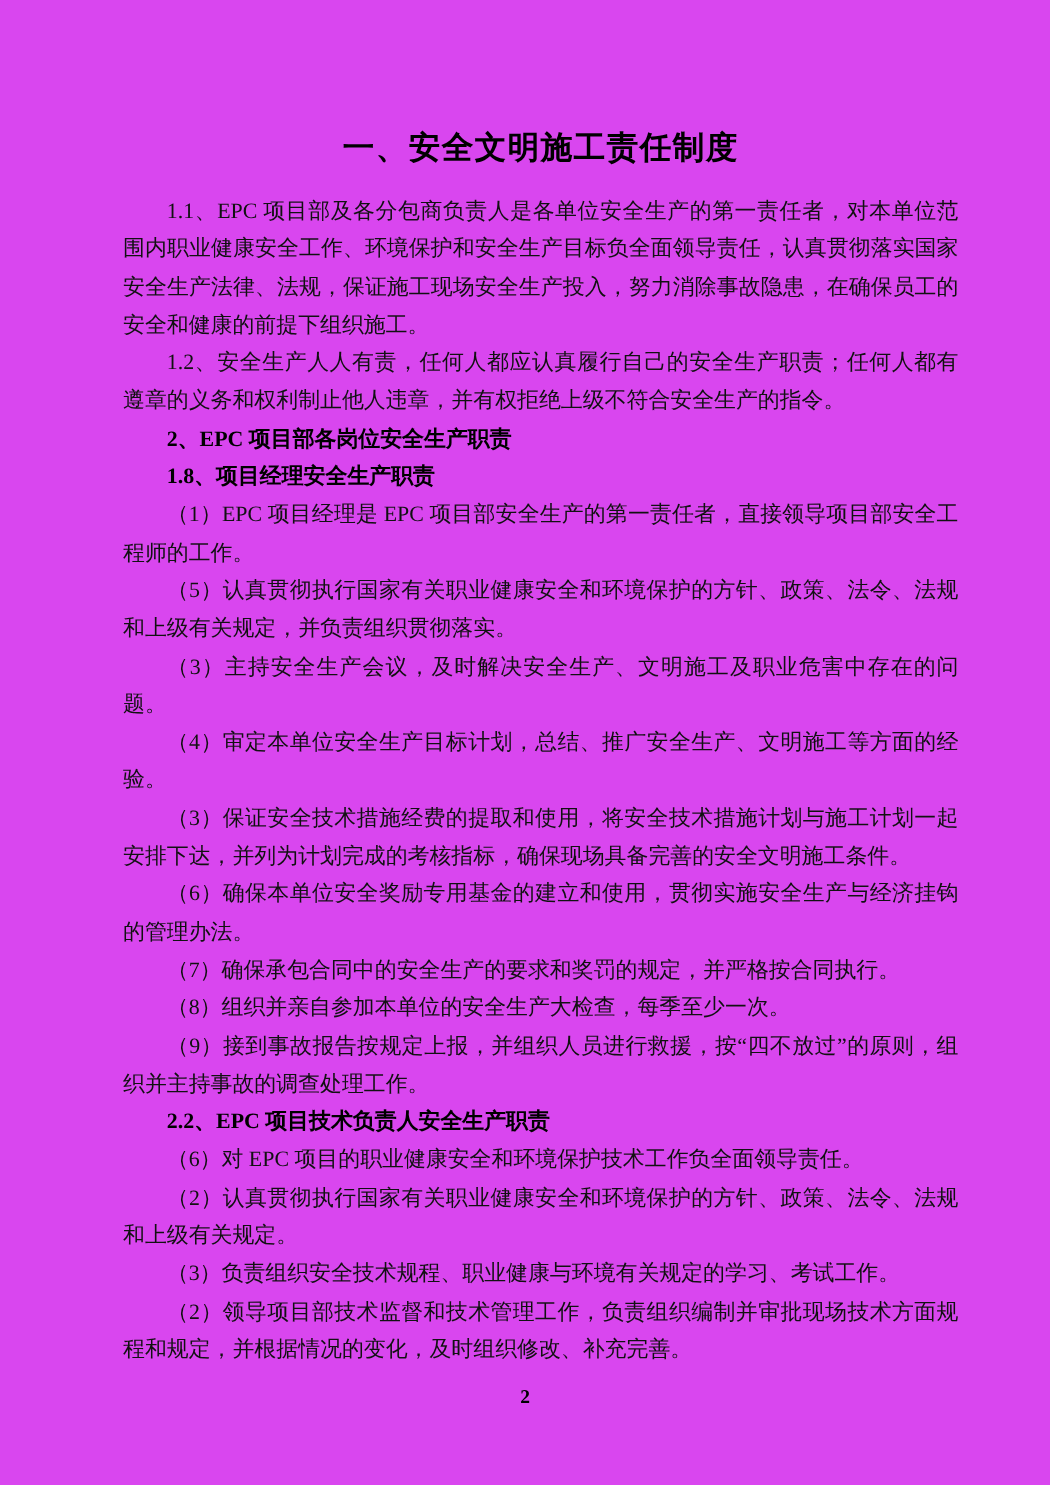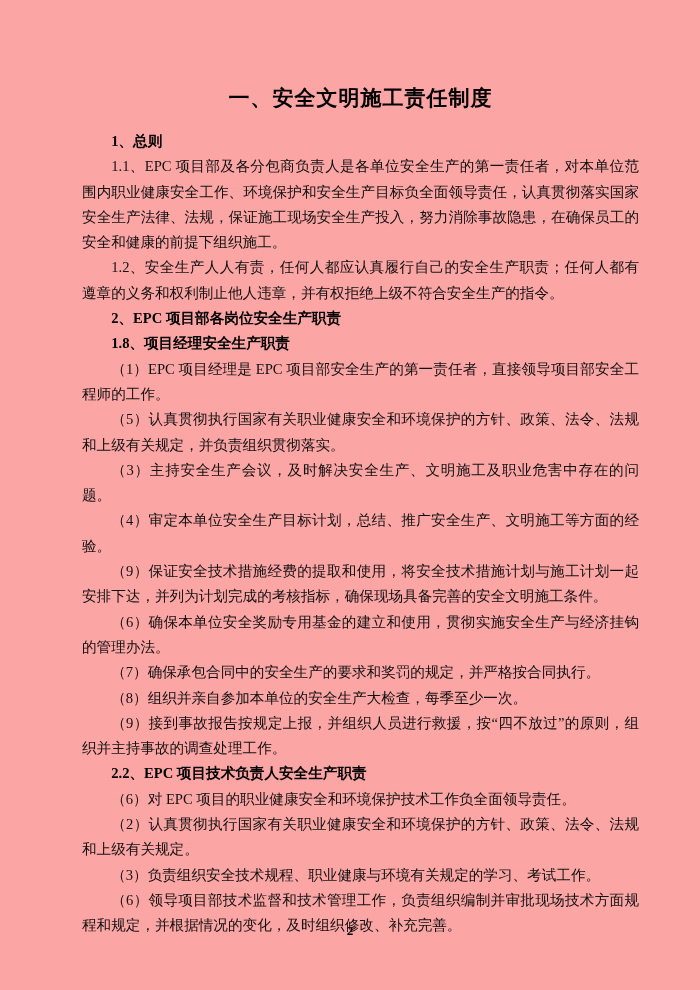--- a/index.html
+++ b/index.html
@@ -14,21 +14,21 @@
     position: relative;
     font-family: "Liberation Serif", "DejaVu Serif", serif;
     color: #111111;
   }
   .page {
     position: absolute;
     left: 0;
     top: 0;
     width: 700px;
     height: 990px;
-    background: #fca5a5;
+    background: #d946ef;
   }
   .content {
     position: absolute;
     left: 82px;
     top: 84px;
     width: 557px;
   }
   .doc-title {
     text-align: center;
     font-size: 21px;
@@ -66,43 +66,42 @@
   }
 </style>
 </head>
 <body>
 
 <div class="page">
   <div class="content">
 
     <div class="doc-title">一、安全文明施工责任制度</div>
 
-    <p class="hd">1、总则</p>
 
     <p><span class="lead">1.1、</span><span>EPC 项目部及各分包商负责人是各单位安全生产的第一责任者，对本单位范围内职业健康安全工作、环境保护和安全生产目标负全面领导责任，认真贯彻落实国家安全生产法律、法规，保证施工现场安全生产投入，努力消除事故隐患，在确保员工的安全和健康的前提下组织施工。</span></p>
 
     <p><span class="lead">1.2、</span><span>安全生产人人有责，任何人都应认真履行自己的安全生产职责；任何人都有遵章的义务和权利制止他人违章，并有权拒绝上级不符合安全生产的指令。</span></p>
 
     <p class="hd">2、EPC 项目部各岗位安全生产职责</p>
 
     <p class="hd">1.8、项目经理安全生产职责</p>
 
     <p>（1）EPC 项目经理是 EPC 项目部安全生产的第一责任者，直接领导项目部安全工程师的工作。</p>
     <p>（5）认真贯彻执行国家有关职业健康安全和环境保护的方针、政策、法令、法规和上级有关规定，并负责组织贯彻落实。</p>
     <p>（3）主持安全生产会议，及时解决安全生产、文明施工及职业危害中存在的问题。</p>
     <p>（4）审定本单位安全生产目标计划，总结、推广安全生产、文明施工等方面的经验。</p>
-    <p>（9）保证安全技术措施经费的提取和使用，将安全技术措施计划与施工计划一起安排下达，并列为计划完成的考核指标，确保现场具备完善的安全文明施工条件。</p>
+    <p>（3）保证安全技术措施经费的提取和使用，将安全技术措施计划与施工计划一起安排下达，并列为计划完成的考核指标，确保现场具备完善的安全文明施工条件。</p>
     <p>（6）确保本单位安全奖励专用基金的建立和使用，贯彻实施安全生产与经济挂钩的管理办法。</p>
     <p>（7）确保承包合同中的安全生产的要求和奖罚的规定，并严格按合同执行。</p>
     <p>（8）组织并亲自参加本单位的安全生产大检查，每季至少一次。</p>
     <p>（9）接到事故报告按规定上报，并组织人员进行救援，按“四不放过”的原则，组织并主持事故的调查处理工作。</p>
 
     <p class="hd">2.2、EPC 项目技术负责人安全生产职责</p>
 
     <p>（6）对 EPC 项目的职业健康安全和环境保护技术工作负全面领导责任。</p>
     <p>（2）认真贯彻执行国家有关职业健康安全和环境保护的方针、政策、法令、法规和上级有关规定。</p>
     <p>（3）负责组织安全技术规程、职业健康与环境有关规定的学习、考试工作。</p>
-    <p>（6）领导项目部技术监督和技术管理工作，负责组织编制并审批现场技术方面规程和规定，并根据情况的变化，及时组织修改、补充完善。</p>
+    <p>（2）领导项目部技术监督和技术管理工作，负责组织编制并审批现场技术方面规程和规定，并根据情况的变化，及时组织修改、补充完善。</p>
 
   </div>
 
   <div class="page-number">2</div>
 </div>
 
 </body></html>

